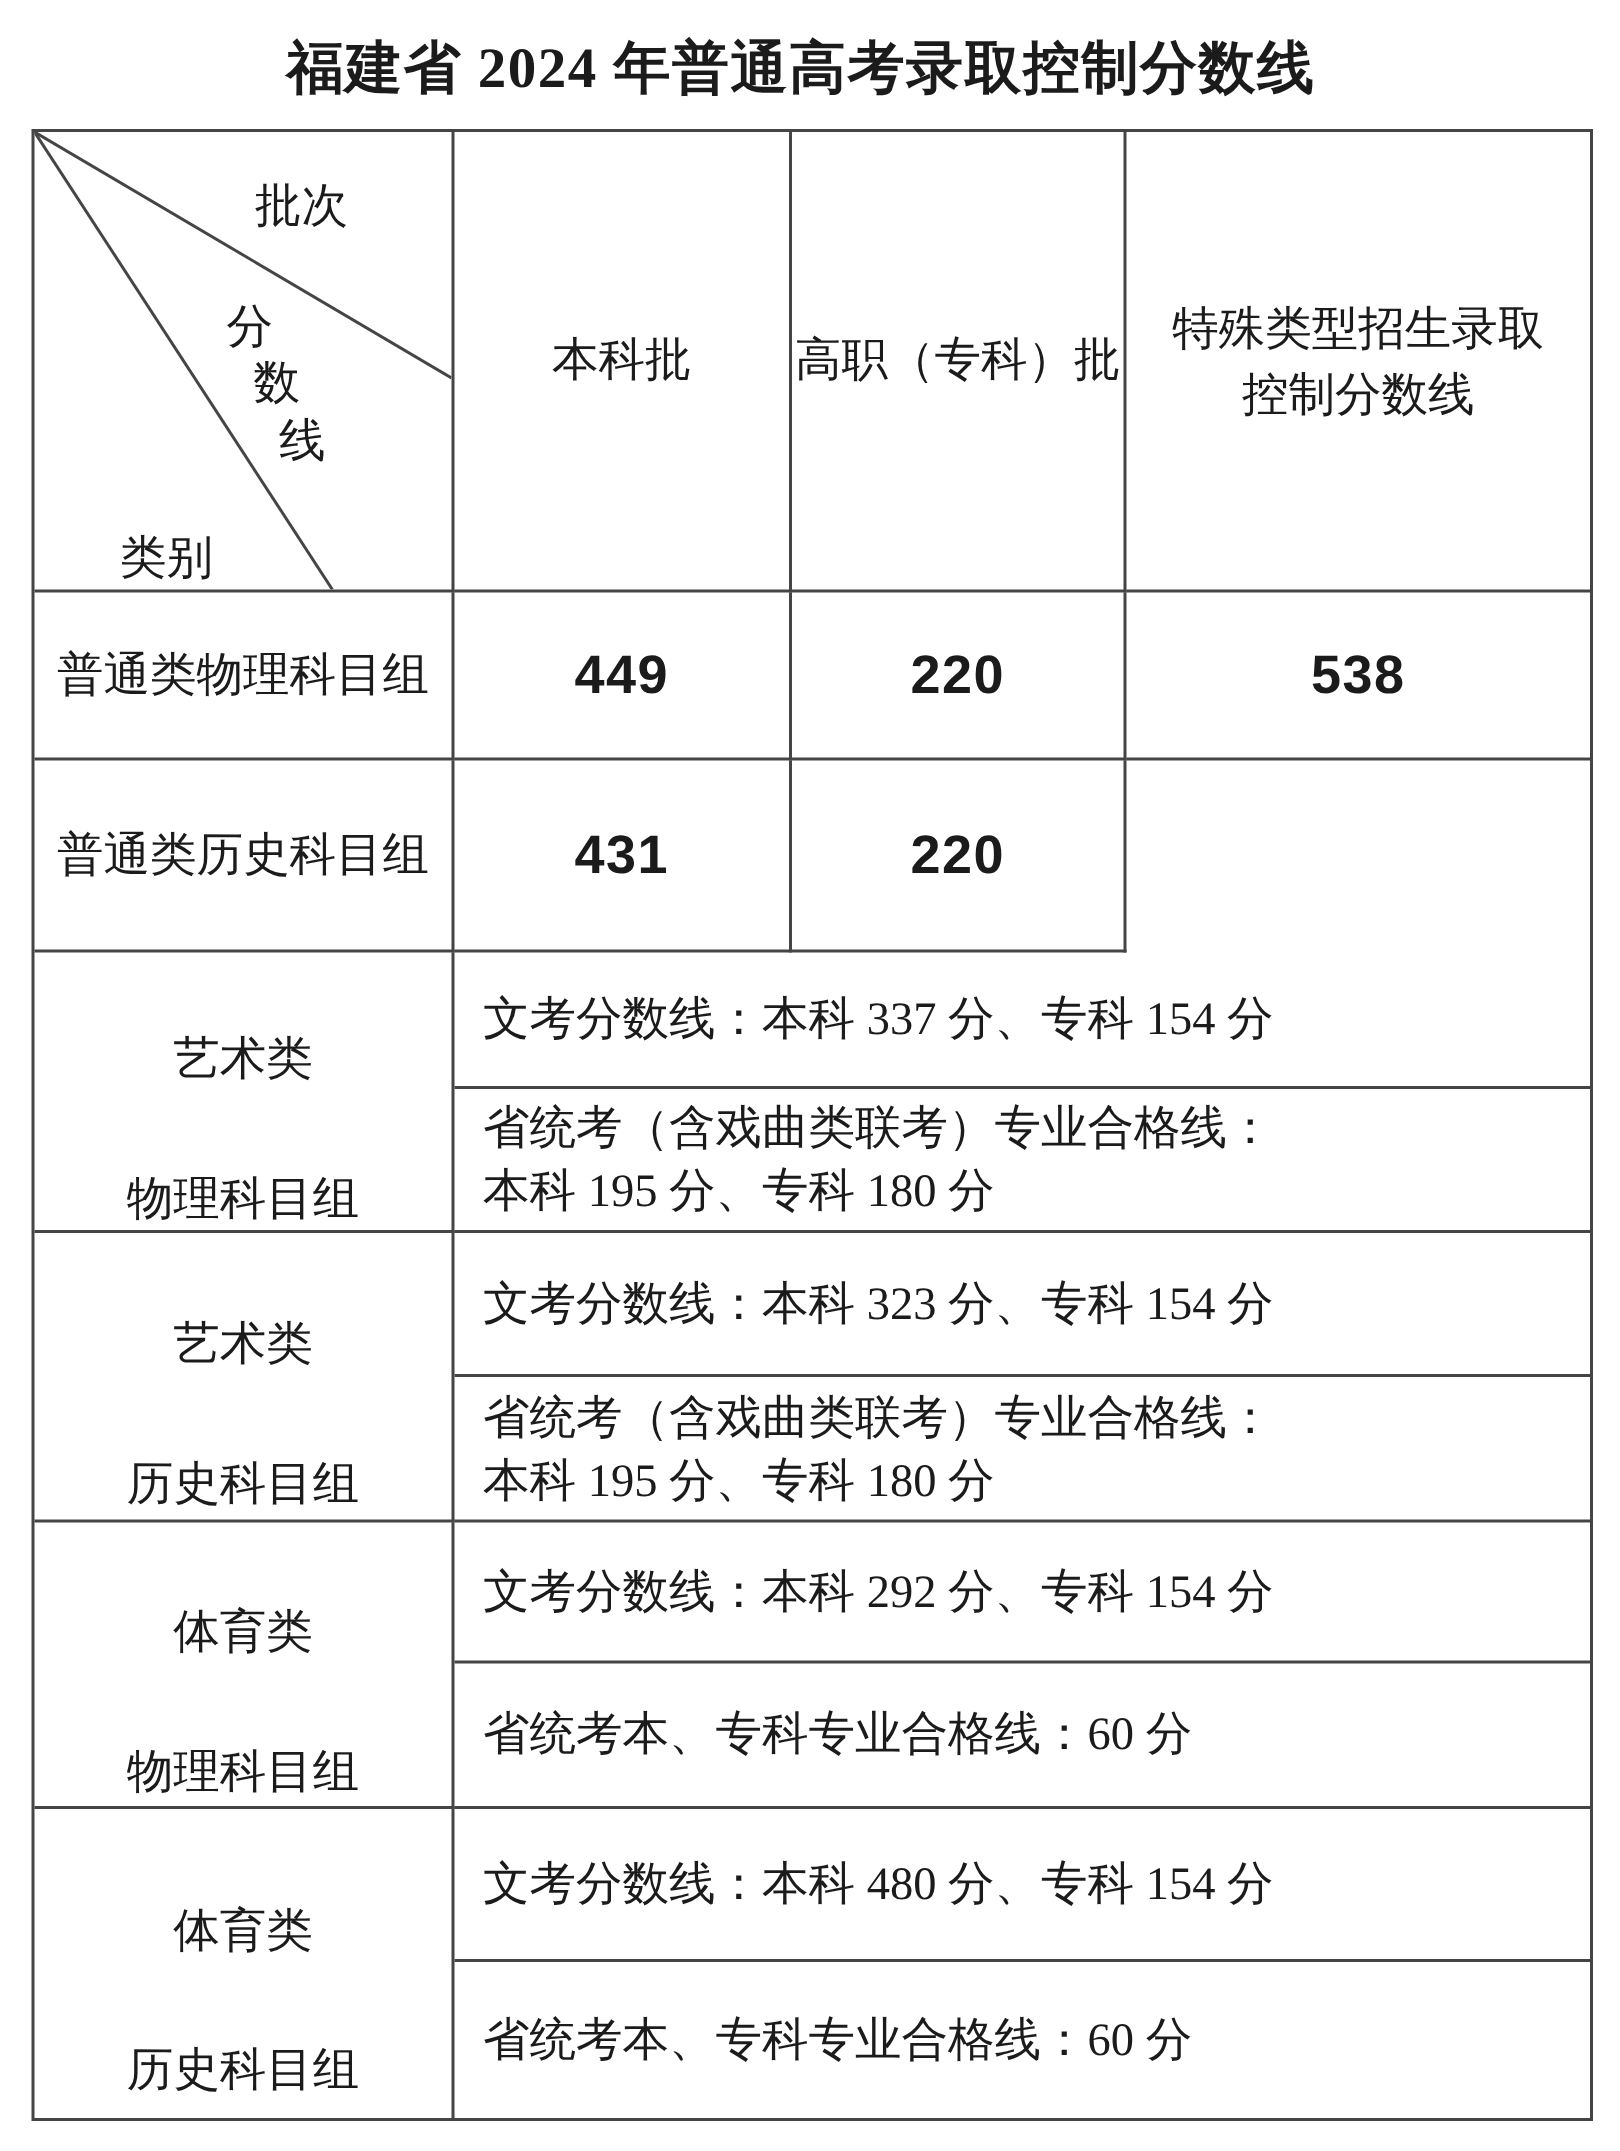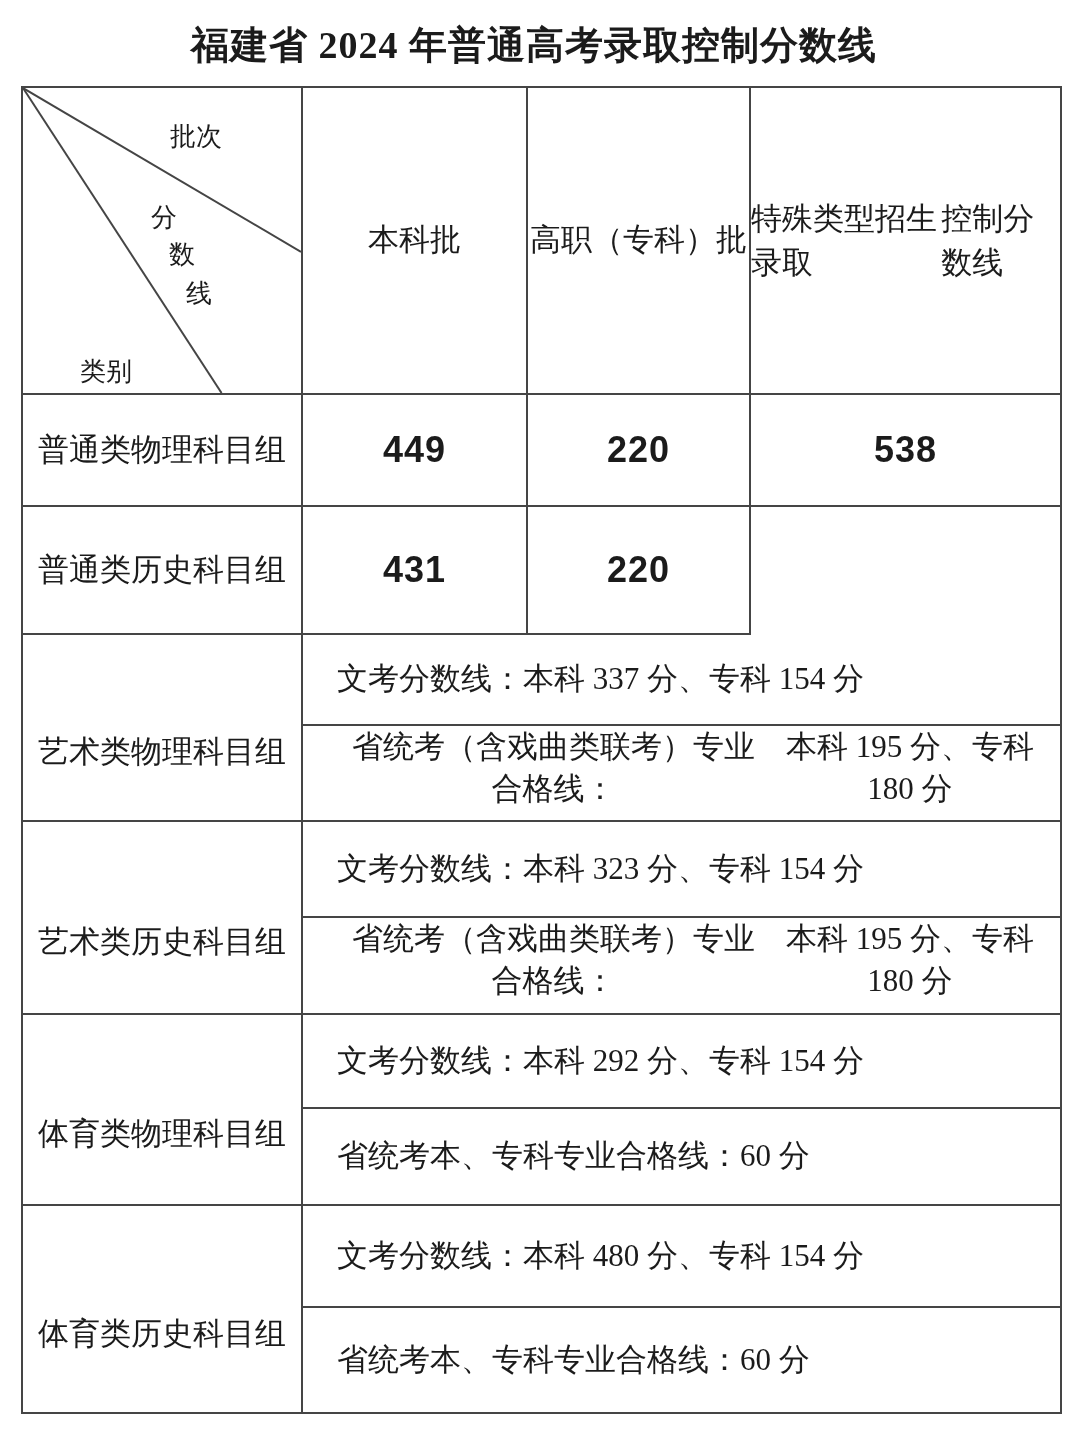--- a/index.html
+++ b/index.html
@@ -28,31 +28,31 @@
   .cell{
     box-sizing:border-box;display:flex;align-items:center;justify-content:center;
     font-size:31px;line-height:1.3;position:relative;
   }
   .br{border-right:2px solid var(--border);}
   .bb{border-bottom:2px solid var(--border);}
   .num-cell{
     font-family:"Liberation Sans","DejaVu Sans",sans-serif;
     font-size:36px;font-weight:700;letter-spacing:1px;
   }
-  .detail-cell{justify-content:flex-start;padding-left:34px;padding-right:10px;text-align:center;}
-  .col2{flex-direction:row;justify-content:center;align-items:center;}
+  .detail-cell{justify-content:flex-start;padding-left:19px;padding-right:10px;text-align:center;}
+  .col2{flex-direction:column;justify-content:center;align-items:center;}
   .col2 span{display:block;line-height:44px;}
   .label2 span{line-height:45px;margin-top:48px;}
   .detail2{align-items:flex-start;}
   .detail2 span{line-height:42px;}
   
   .corner{display:block;}
   .corner svg{position:absolute;left:0;top:0;width:100%;height:100%;}
   .corner svg line{stroke:var(--border);stroke-width:2;}
-  .corner span{position:absolute;font-size:26px;line-height:34px;white-space:nowrap;}
+  .corner span{position:absolute;font-size:31px;line-height:34px;white-space:nowrap;}
   .pos-batch{left:147px;top:32px;}
   .pos-f1{left:128px;top:113px;}
   .pos-f2{left:146px;top:150px;}
   .pos-f3{left:163px;top:189px;}
   .pos-cat{left:57px;top:267px;}
 </style>
 </head>
 <body>
 
 <h1 class="title">福建省 2024 年普通高考录取控制分数线</h1>

